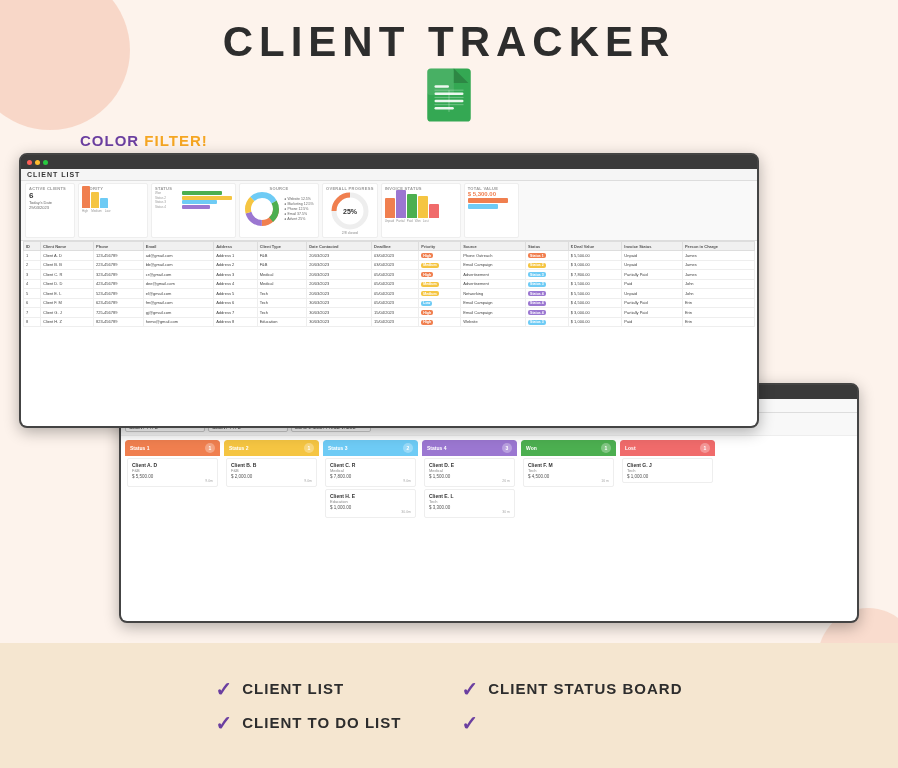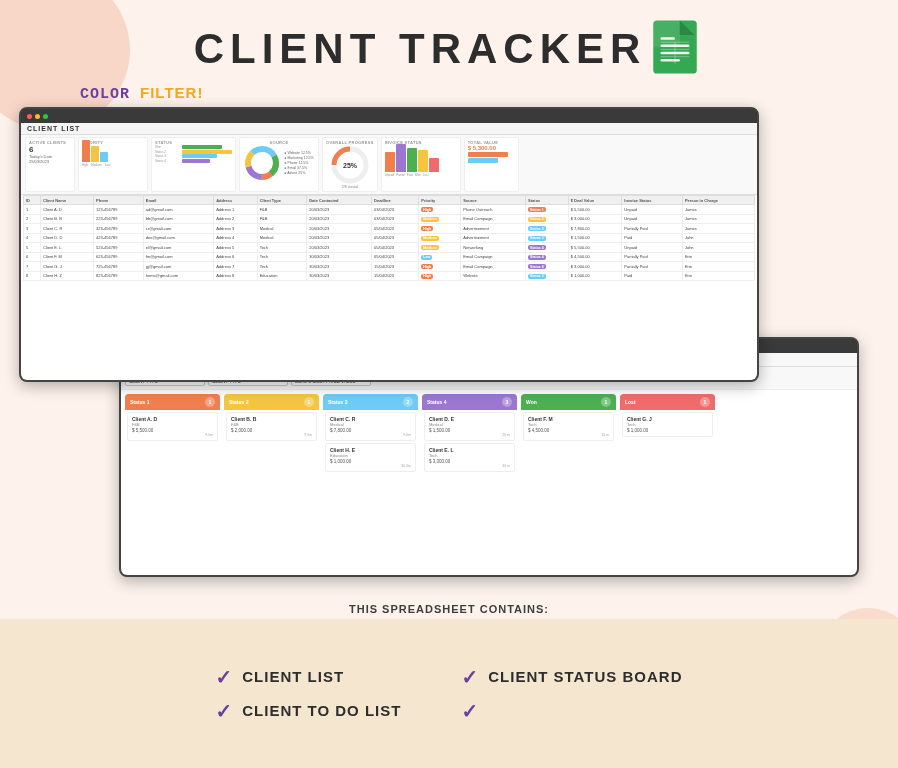--- a/index.html
+++ b/index.html
@@ -54,20 +54,21 @@
       z-index: 1;
     }
 
     
     .header {
       display: flex;
       align-items: center;
       justify-content: center;
       padding: 18px 0 4px;
       width: 100%;
+      flex-direction: column;
     }
     .header-text {
       display: flex;
       flex-direction: column;
       align-items: center;
     }
     .title-main {
       font-size: 42px;
       font-weight: 900;
       letter-spacing: 6px;
@@ -92,21 +93,20 @@
     .color-coded-badge {
       align-self: flex-start;
       margin-left: 80px;
       margin-bottom: 4px;
       font-size: 15px;
       font-weight: 900;
       letter-spacing: 1px;
     }
     .color-coded-badge .word-color {
       color: #6b3fa0;
-      font-family: Liberation Mono, monospace;
     }
     .color-coded-badge .word-coded {
       color: #f5a623;
     }
     .bar {
       width: 8px;
       border-radius: 1px 1px 0 0;
     }
 
     
@@ -829,21 +829,20 @@
               <div class="board-card-amount">$ 1,000.00</div>
               <div class="board-card-time"></div>
             </div>
           </div>
         </div>
       </div>
     </div>
 
   </div>
 
-  <div class="contains-section">THIS SPREADSHEET CONTAINS:</div>
 
   <div class="features-bar">
     <div class="features-col">
       <div class="feature-item">
         <span class="feature-check">✓</span>
         <span class="feature-label">CLIENT LIST</span>
       </div>
       <div class="feature-item">
         <span class="feature-check">✓</span>
         <span class="feature-label">CLIENT TO DO LIST</span>

